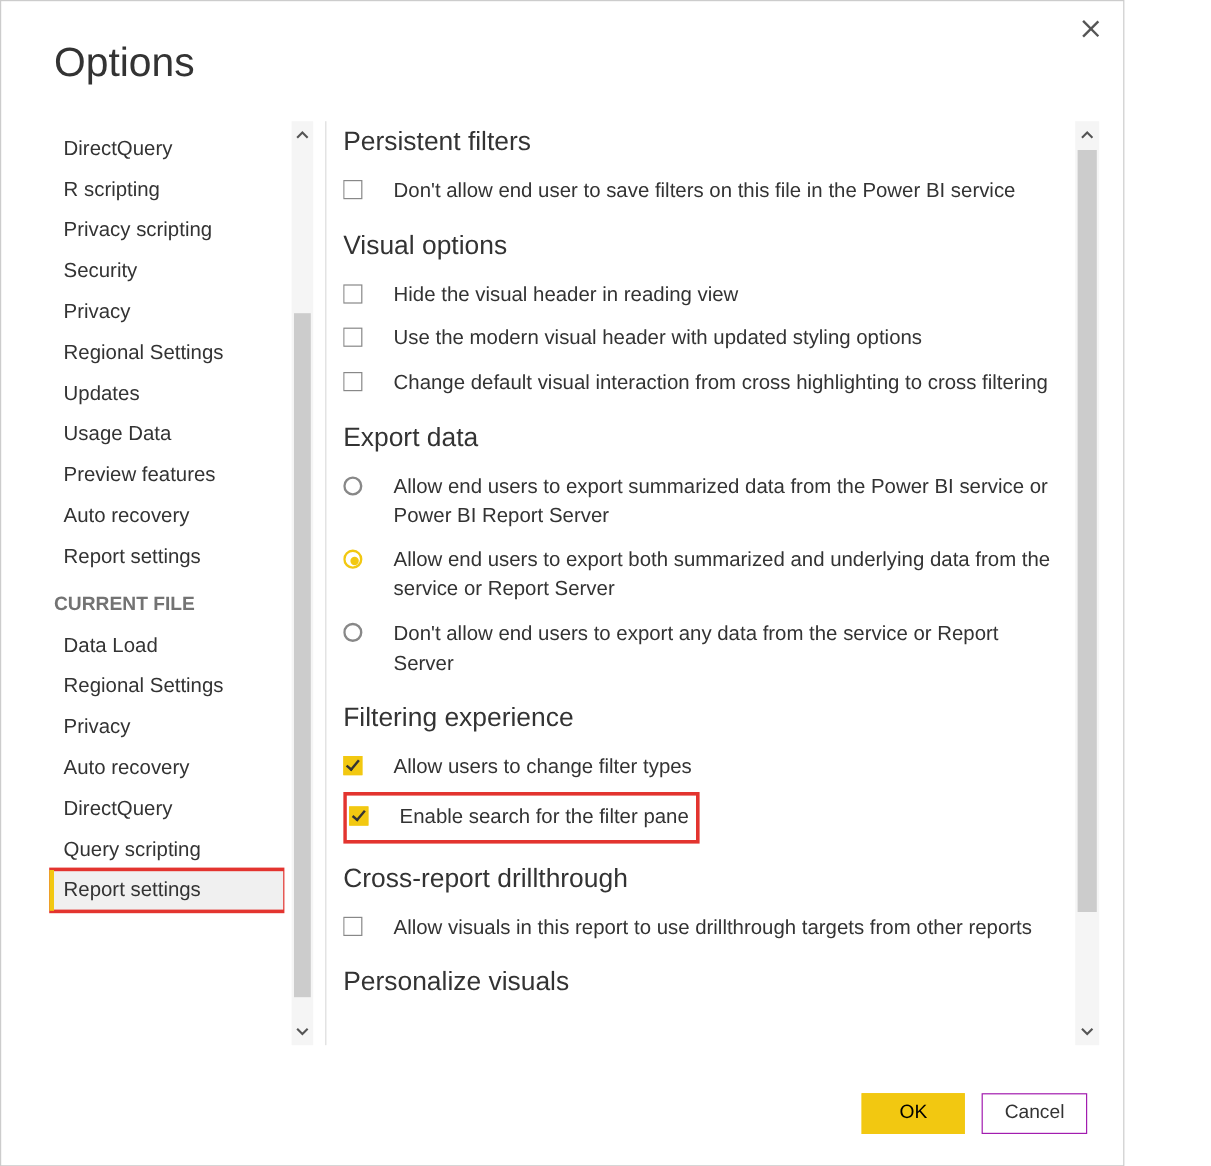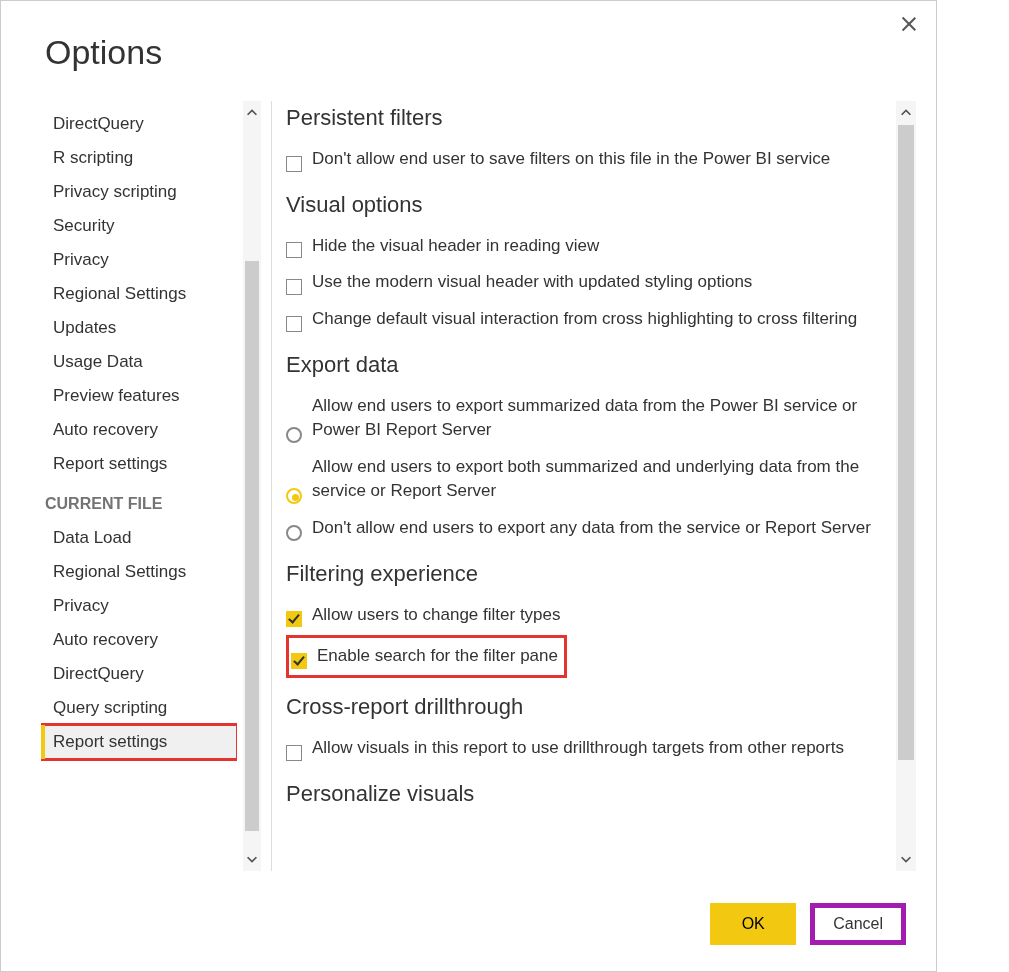--- a/index.html
+++ b/index.html
@@ -152,23 +152,23 @@
   .section-title {
     font-size: 22px;
     font-weight: 400;
     color: #333;
     margin: 14px 0 10px 0;
   }
   .section-title:first-child { margin-top: 4px; }
 
   .opt-row {
     display: flex;
-    align-items: flex-end;
+    align-items: flex-start;
     padding: 6px 0;
-    gap: 10px;
+    gap: 26px;
   }
   .opt-row .ctrl {
     flex: 0 0 16px;
     height: 16px;
     margin-top: 3px;
     position: relative;
   }
   .checkbox {
     width: 15px; height: 15px;
     border: 1.5px solid #888;
@@ -222,21 +222,21 @@
     position: absolute;
     right: 30px; bottom: 26px;
     display: flex;
     gap: 14px;
   }
   .btn {
     min-width: 86px;
     padding: 7px 18px;
     text-align: center;
     font-size: 16px;
-    border: 5px solid #a21caf;
+    border: 1px solid #a21caf;
     background: #fff;
     cursor: pointer;
   }
   .btn.primary {
     background: #f2c811;
     border-color: #f2c811;
     color: #000;
   }
 </style>
 </head>

